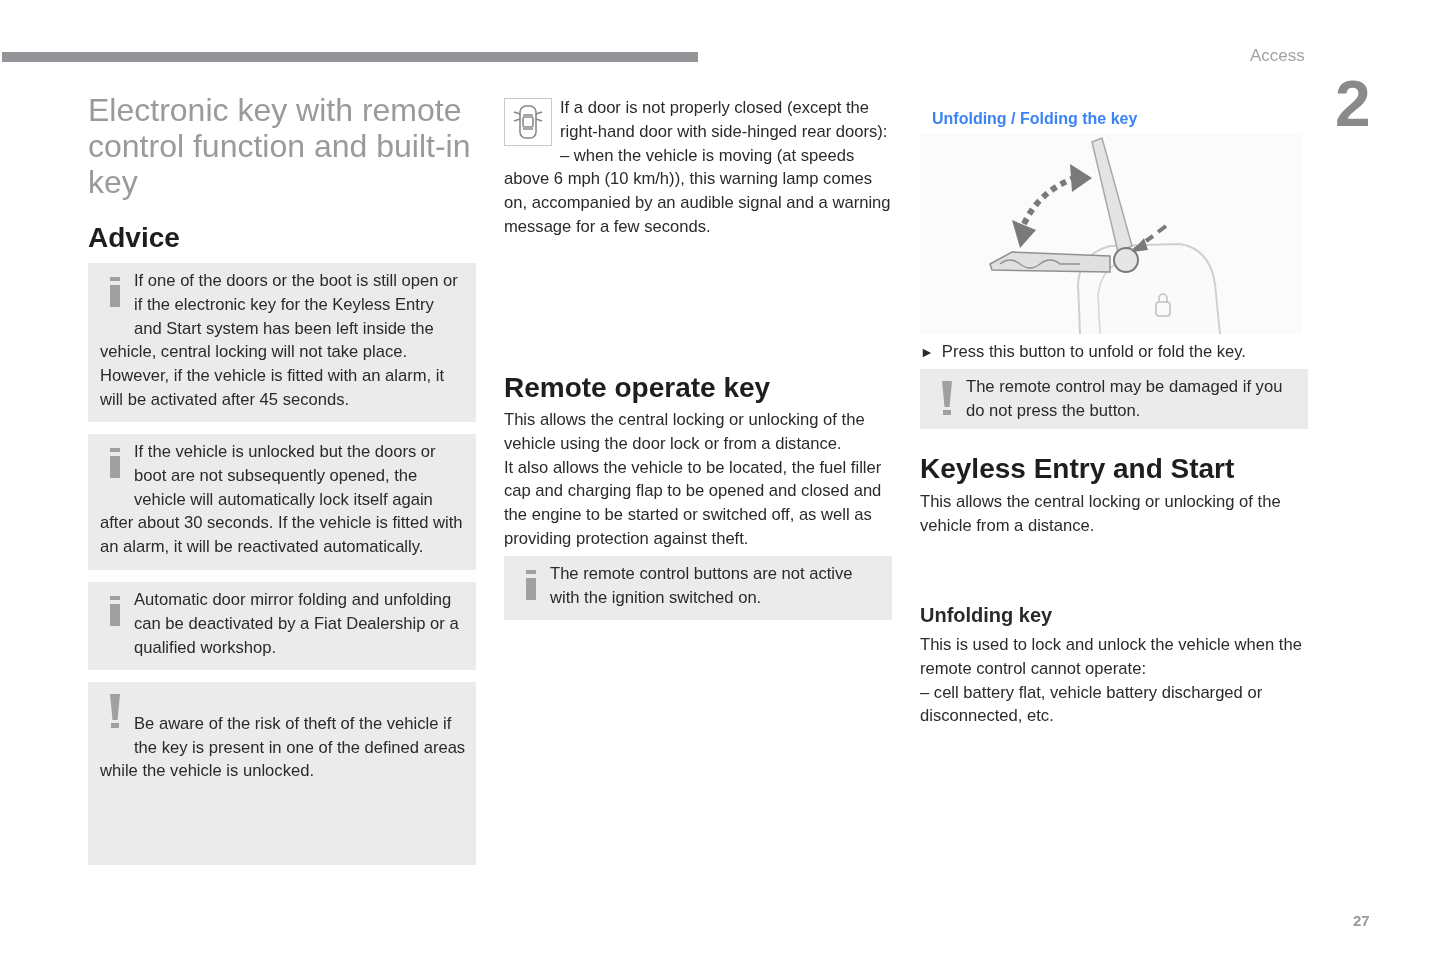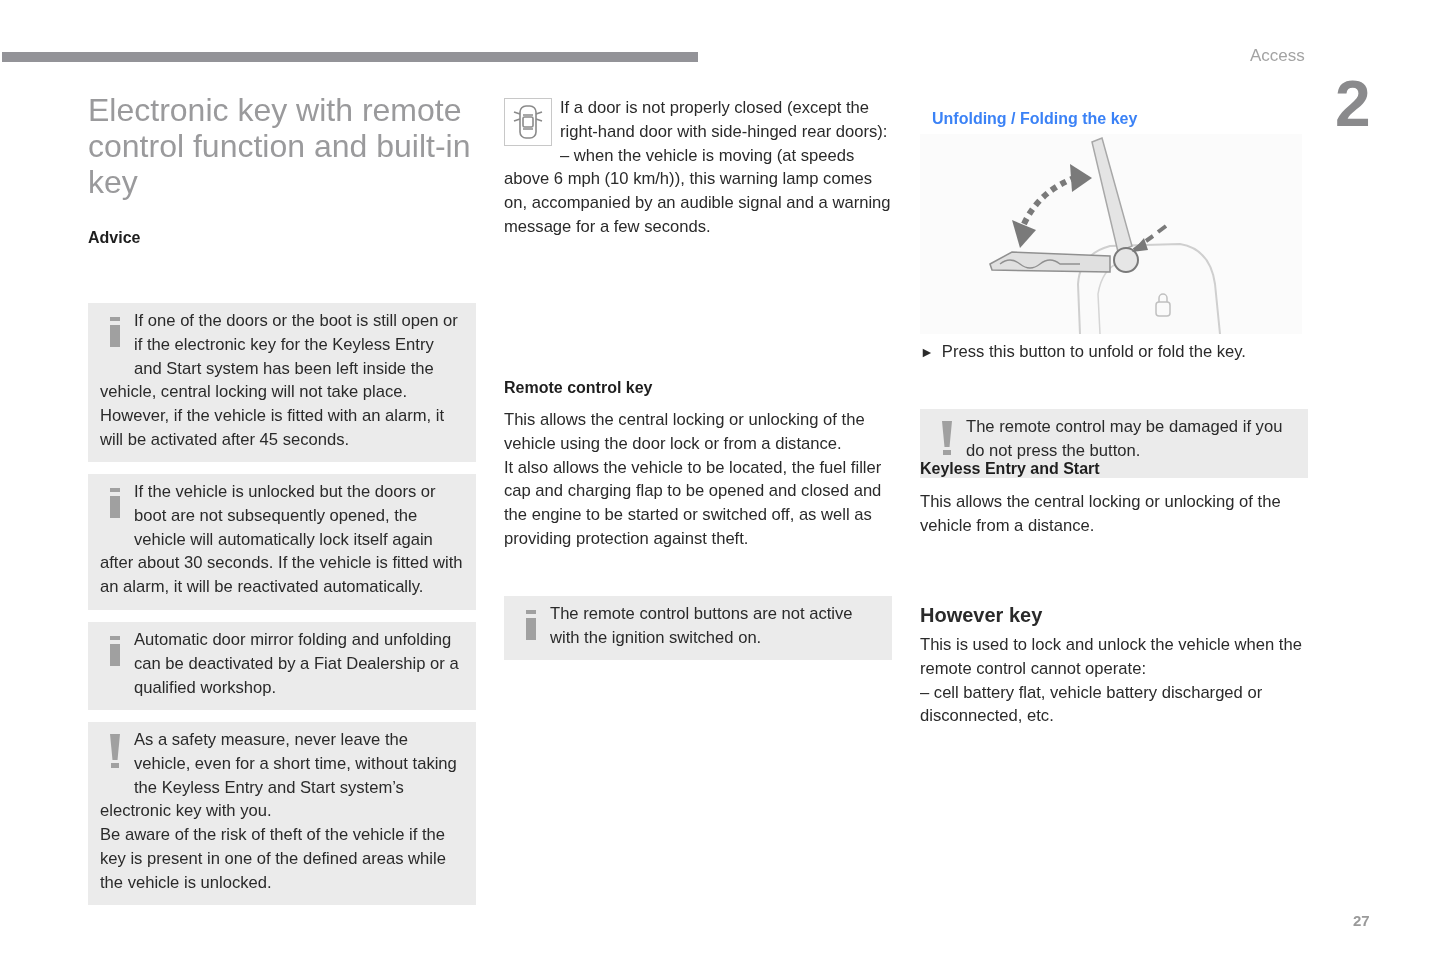--- a/index.html
+++ b/index.html
@@ -25,35 +25,35 @@
   .col { position: absolute; top: 0; }
   .col1 { left: 88px; width: 388px; }
   .col2 { left: 504px; width: 388px; }
   .col3 { left: 920px; width: 388px; }
 
   .main-title {
     position: absolute; top: 92px; left: 0; width: 400px;
     font-size: 32px; line-height: 36px; color: #9a9a9c; font-weight: normal; margin: 0;
   }
   h2.sub {
-    font-size: 16px; font-weight: bold; color: #1e1e1e; margin: 0; line-height: 32px;
+    font-size: 28px; font-weight: bold; color: #1e1e1e; margin: 0; line-height: 32px;
   }
   h3.sub {
     font-size: 16px; font-weight: bold; color: #3b82f6; margin: 12px; line-height: 26px;
   }
   h4.sub {
     font-size: 20px; font-weight: bold; color: #2a2a2a; margin: 0; line-height: 24px;
   }
   p.body {
     margin: 0; font-size: 16.6px; line-height: 23.8px; color: #2a2a2a;
   }
   .callout {
     position: absolute; left: 0; width: 388px; background: #ebebeb;
     box-sizing: border-box; padding: 6px 10px 8px 12px;
-    font-size: 16.6px; line-height: 23.8px; color: #2a2a2a; margin-top: 40px;
+    font-size: 16.6px; line-height: 23.8px; color: #2a2a2a;
   }
   .callout .ico {
     float: left; width: 34px; height: 44px; position: relative; margin-top: 4px;
   }
   .ico-info::before {
     content: ""; position: absolute; left: 10px; top: 4px; width: 10px; height: 4px; background: #a0a0a0;
   }
   .ico-info::after {
     content: ""; position: absolute; left: 10px; top: 12px; width: 10px; height: 22px; background: #a0a0a0;
   }
@@ -97,40 +97,40 @@
     <span>If the vehicle is unlocked but the doors or boot are not subsequently opened, the vehicle will automatically lock itself again after about 30 seconds. If the vehicle is fitted with an alarm, it will be reactivated automatically.</span>
   </div>
 
   <div class="callout" style="top:582px;height:88px;">
     <span class="ico ico-info"></span>
     <span>Automatic door mirror folding and unfolding can be deactivated by a Fiat Dealership or a qualified workshop.</span>
   </div>
 
   <div class="callout" style="top:682px;height:183px;">
     <span class="ico ico-warn"></span>
-    <span>As a safety measure, never leave the vehicle, even for a short time, without taking the Keyless Entry and Start system’s electronic key with you.</span><br>
+    <br>
     <span>Be aware of the risk of theft of the vehicle if the key is present in one of the defined areas while the vehicle is unlocked.</span>
   </div>
 </div>
 
 <div class="col col2">
   <div class="abs" style="top:96px;width:388px;">
     <span class="lamp-box">
       <svg width="34" height="40" viewBox="0 0 34 40" fill="none" stroke="#8a8a8a" stroke-width="1.6">
         <rect x="9" y="4" width="16" height="32" rx="6"></rect>
         <path d="M12 13 h10 M12 27 h10"></path>
         <rect x="12" y="15" width="10" height="10" rx="1.5"></rect>
         <path d="M9 12 L3 10 M9 17 L3 19 M25 12 L31 10 M25 17 L31 19"></path>
       </svg>
     </span>
     <p class="body">If a door is not properly closed (except the right-hand door with side-hinged rear doors):</p>
     <p class="body">–  when the vehicle is moving (at speeds above 6 mph (10 km/h)), this warning lamp comes on, accompanied by an audible signal and a warning message for a few seconds.</p>
   </div>
 
-  <h2 class="sub abs" style="top:372px;">Remote control key</h2>
+  <h2 class="sub abs" style="top:372px;">Remote operate key</h2>
   <div class="abs" style="top:408px;width:392px;">
     <p class="body">This allows the central locking or unlocking of the vehicle using the door lock or from a distance.</p>
     <p class="body">It also allows the vehicle to be located, the fuel filler cap and charging flap to be opened and closed and the engine to be started or switched off, as well as providing protection against theft.</p>
   </div>
 
   <div class="callout" style="top:556px;height:64px;">
     <span class="ico ico-info"></span>
     <span>The remote control buttons are not active with the ignition switched on.</span>
   </div>
 </div>
@@ -159,30 +159,30 @@
       <path d="M104 90 Q120 55 160 42" fill="none" stroke="#7a7a7a" stroke-width="6" stroke-dasharray="6 5"></path>
       <path d="M150 30 L172 44 L152 58 Z" fill="#7a7a7a"></path>
       <path d="M92 86 L116 96 L100 114 Z" fill="#7a7a7a"></path>
     </svg>
   </div>
 
   <div class="abs bullet-line" style="top:340px;">
     <span class="tri">►</span><span>Press this button to unfold or fold the key.</span>
   </div>
 
-  <div class="callout" style="top:369px;height:69px;">
+  <div class="callout" style="top:369px;height:60px;">
     <span class="ico ico-warn"></span>
     <span>The remote control may be damaged if you do not press the button.</span>
   </div>
 
   <h2 class="sub abs" style="top:453px;">Keyless Entry and Start</h2>
   <div class="abs" style="top:490px;width:392px;">
     <p class="body">This allows the central locking or unlocking of the vehicle from a distance.</p>
   </div>
 
-  <h4 class="sub abs" style="top:603px;">However key</h4>
+  <h4 class="sub abs" style="top:603px;">Unfolding key</h4>
   <div class="abs" style="top:633px;width:392px;">
     <p class="body">This is used to lock and unlock the vehicle when the remote control cannot operate:</p>
     <p class="body">–  cell battery flat, vehicle battery discharged or disconnected, etc.</p>
   </div>
 </div>
 
 <div class="page-num">27</div>
 
 </body></html>

